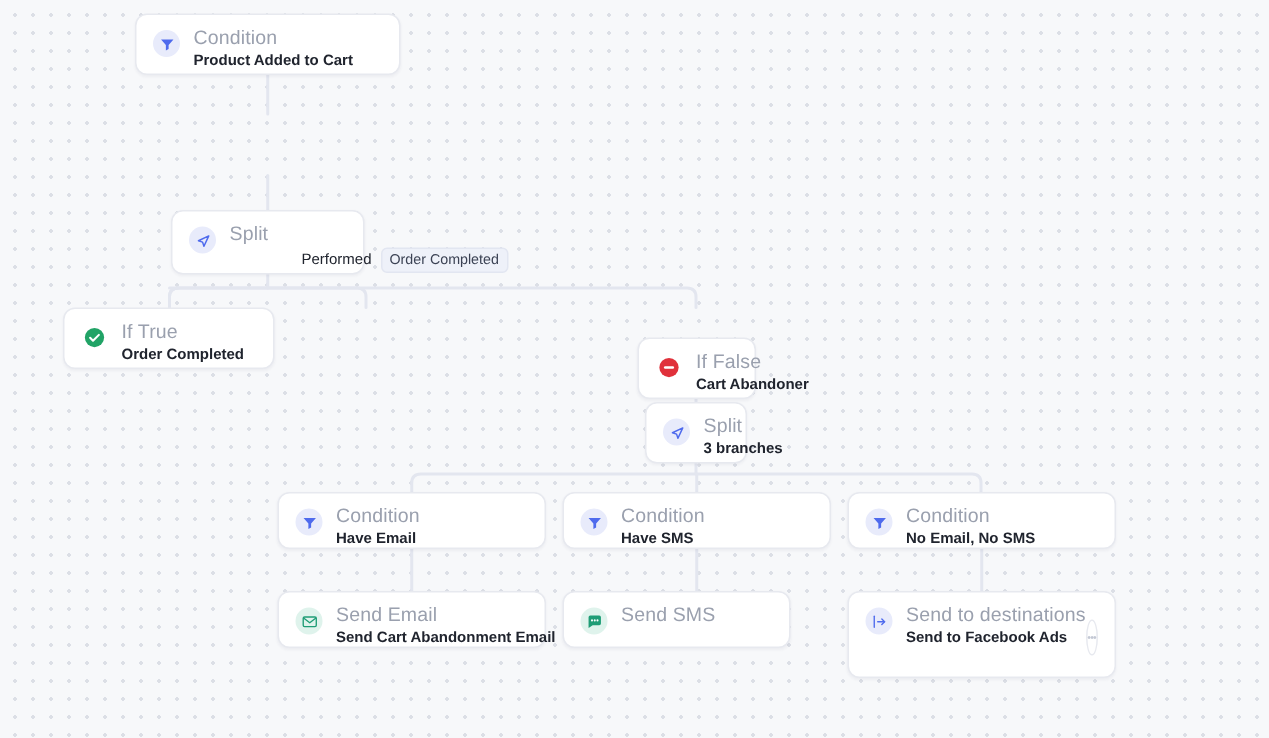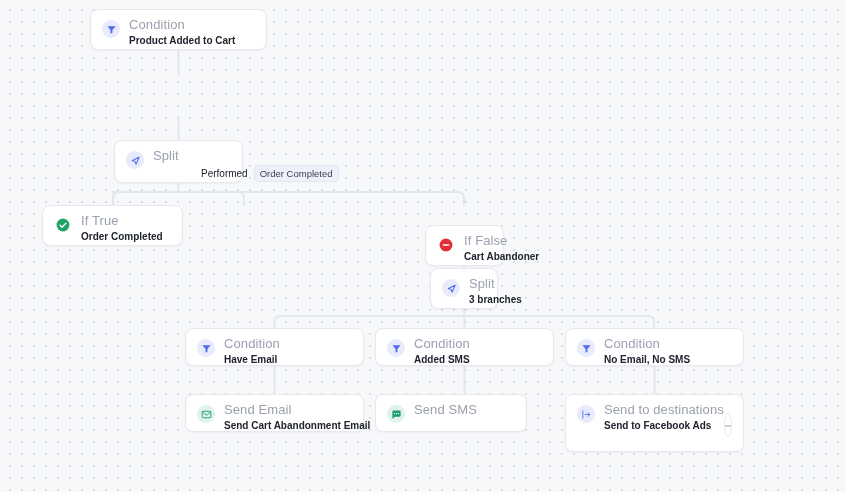--- a/index.html
+++ b/index.html
@@ -249,21 +249,21 @@
   </div>
 
   <div class="node" id="n-cond-sms">
     <span class="node-icon ic-blue">
       <svg width="11" height="11" viewBox="0 0 24 24" fill="#4f6bed">
         <path d="M3 5h18l-7 8v6l-4 2v-8z"></path>
       </svg>
     </span>
     <div class="node-body">
       <div class="node-kind">Condition</div>
-      <div class="node-title">Added SMS</div>
+      <div class="node-title">Have SMS</div>
     </div>
   </div>
 
   <div class="node" id="n-cond-none">
     <span class="node-icon ic-blue">
       <svg width="11" height="11" viewBox="0 0 24 24" fill="#4f6bed">
         <path d="M3 5h18l-7 8v6l-4 2v-8z"></path>
       </svg>
     </span>
     <div class="node-body">

